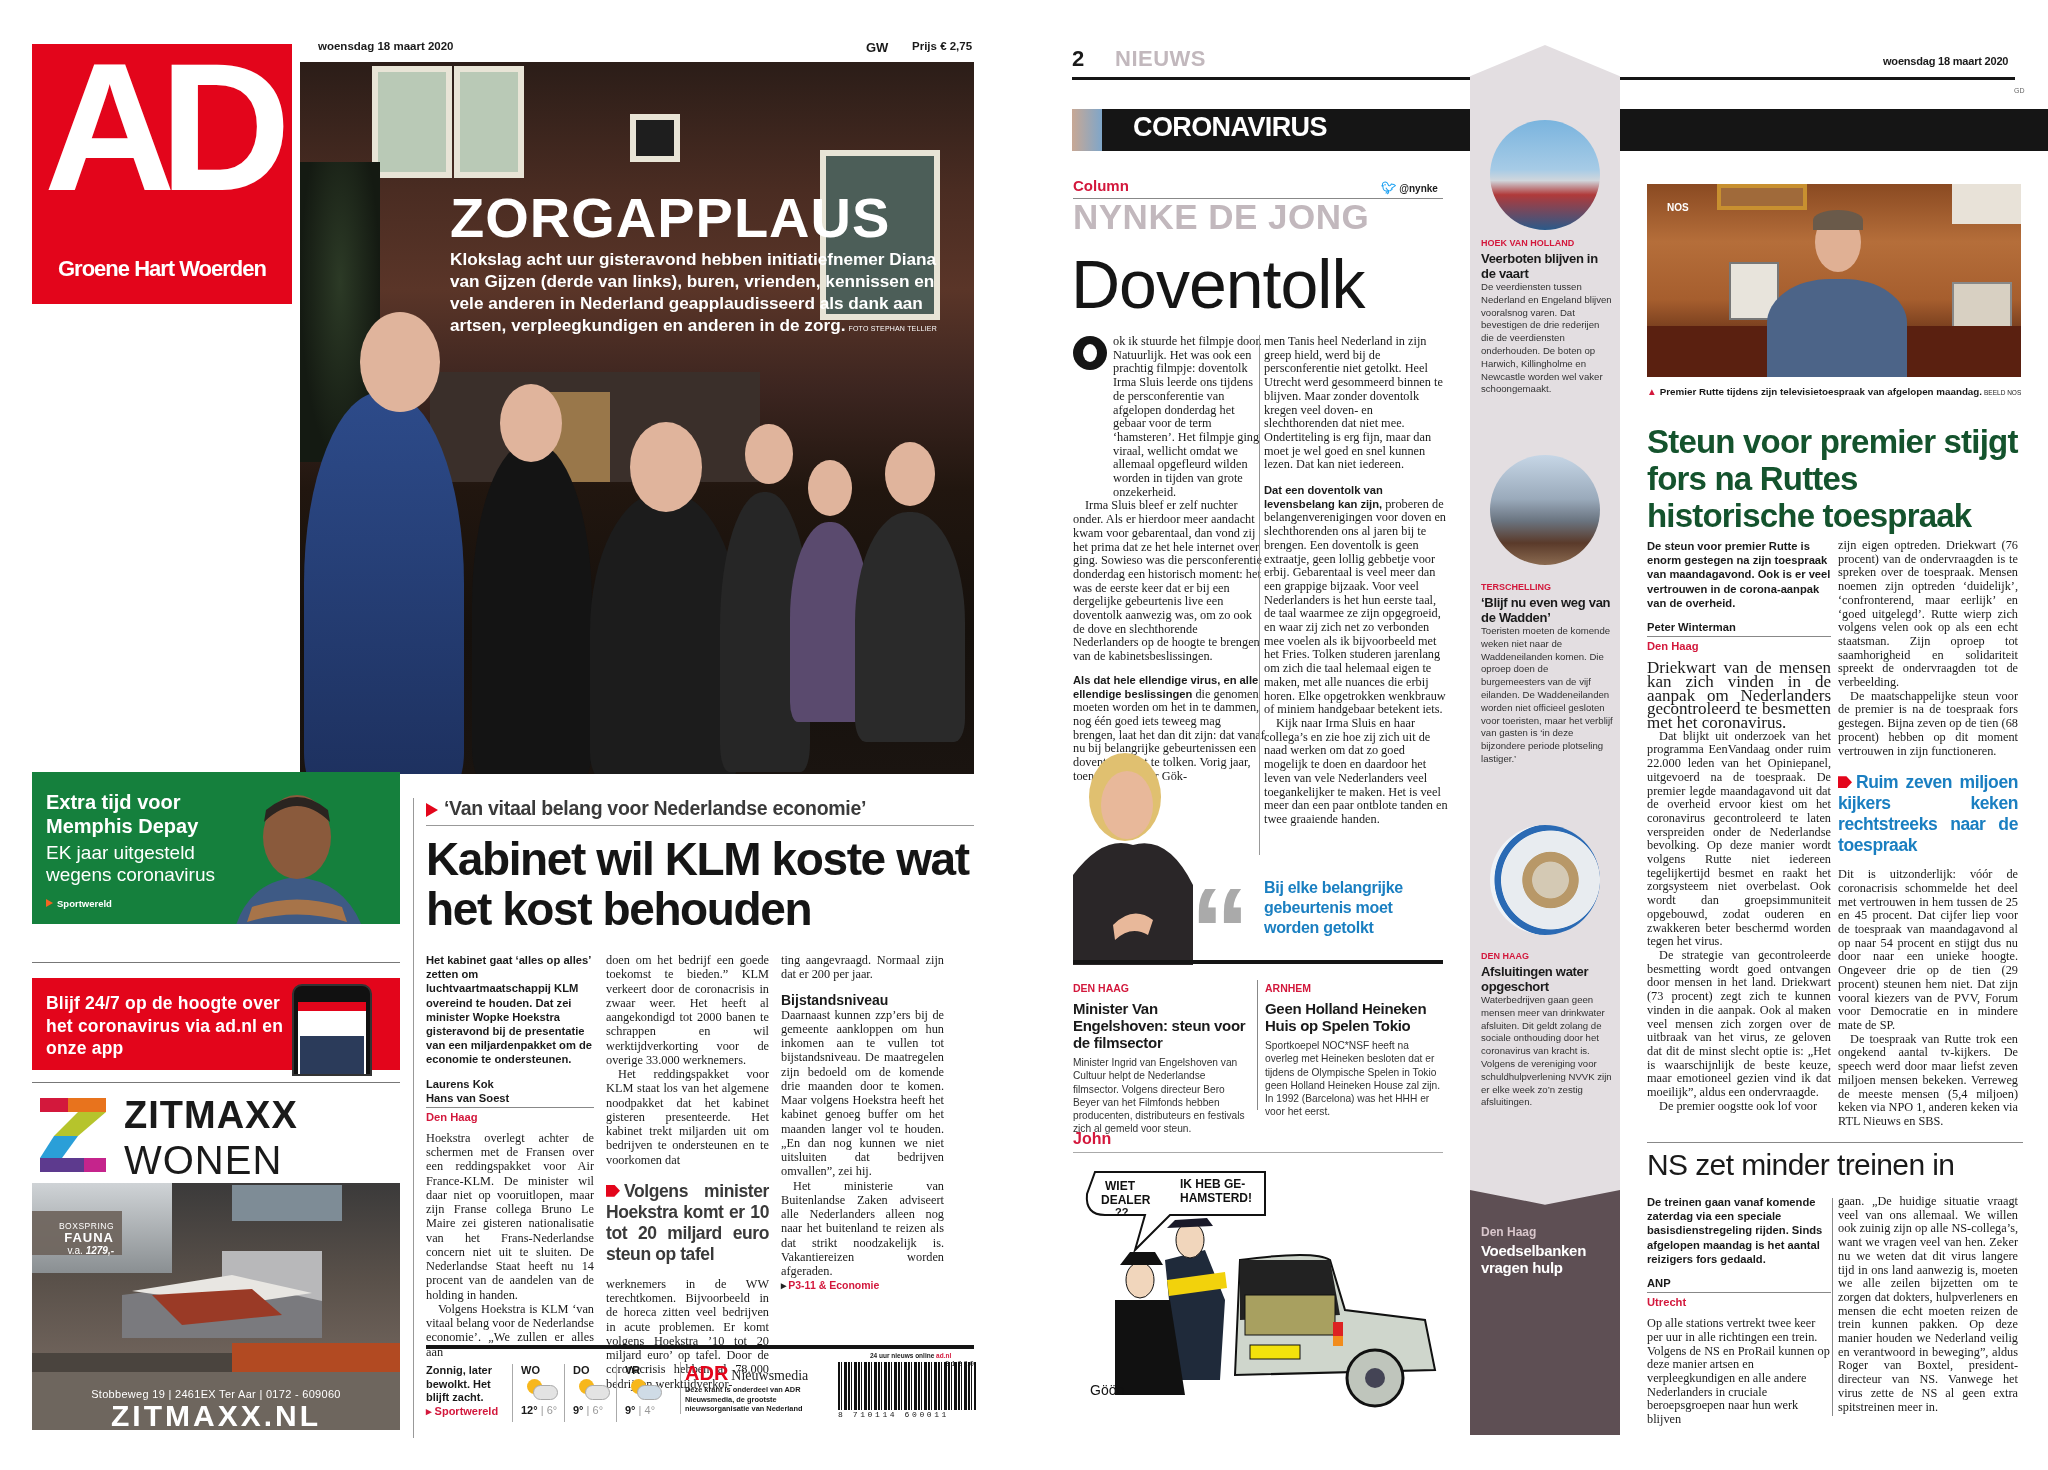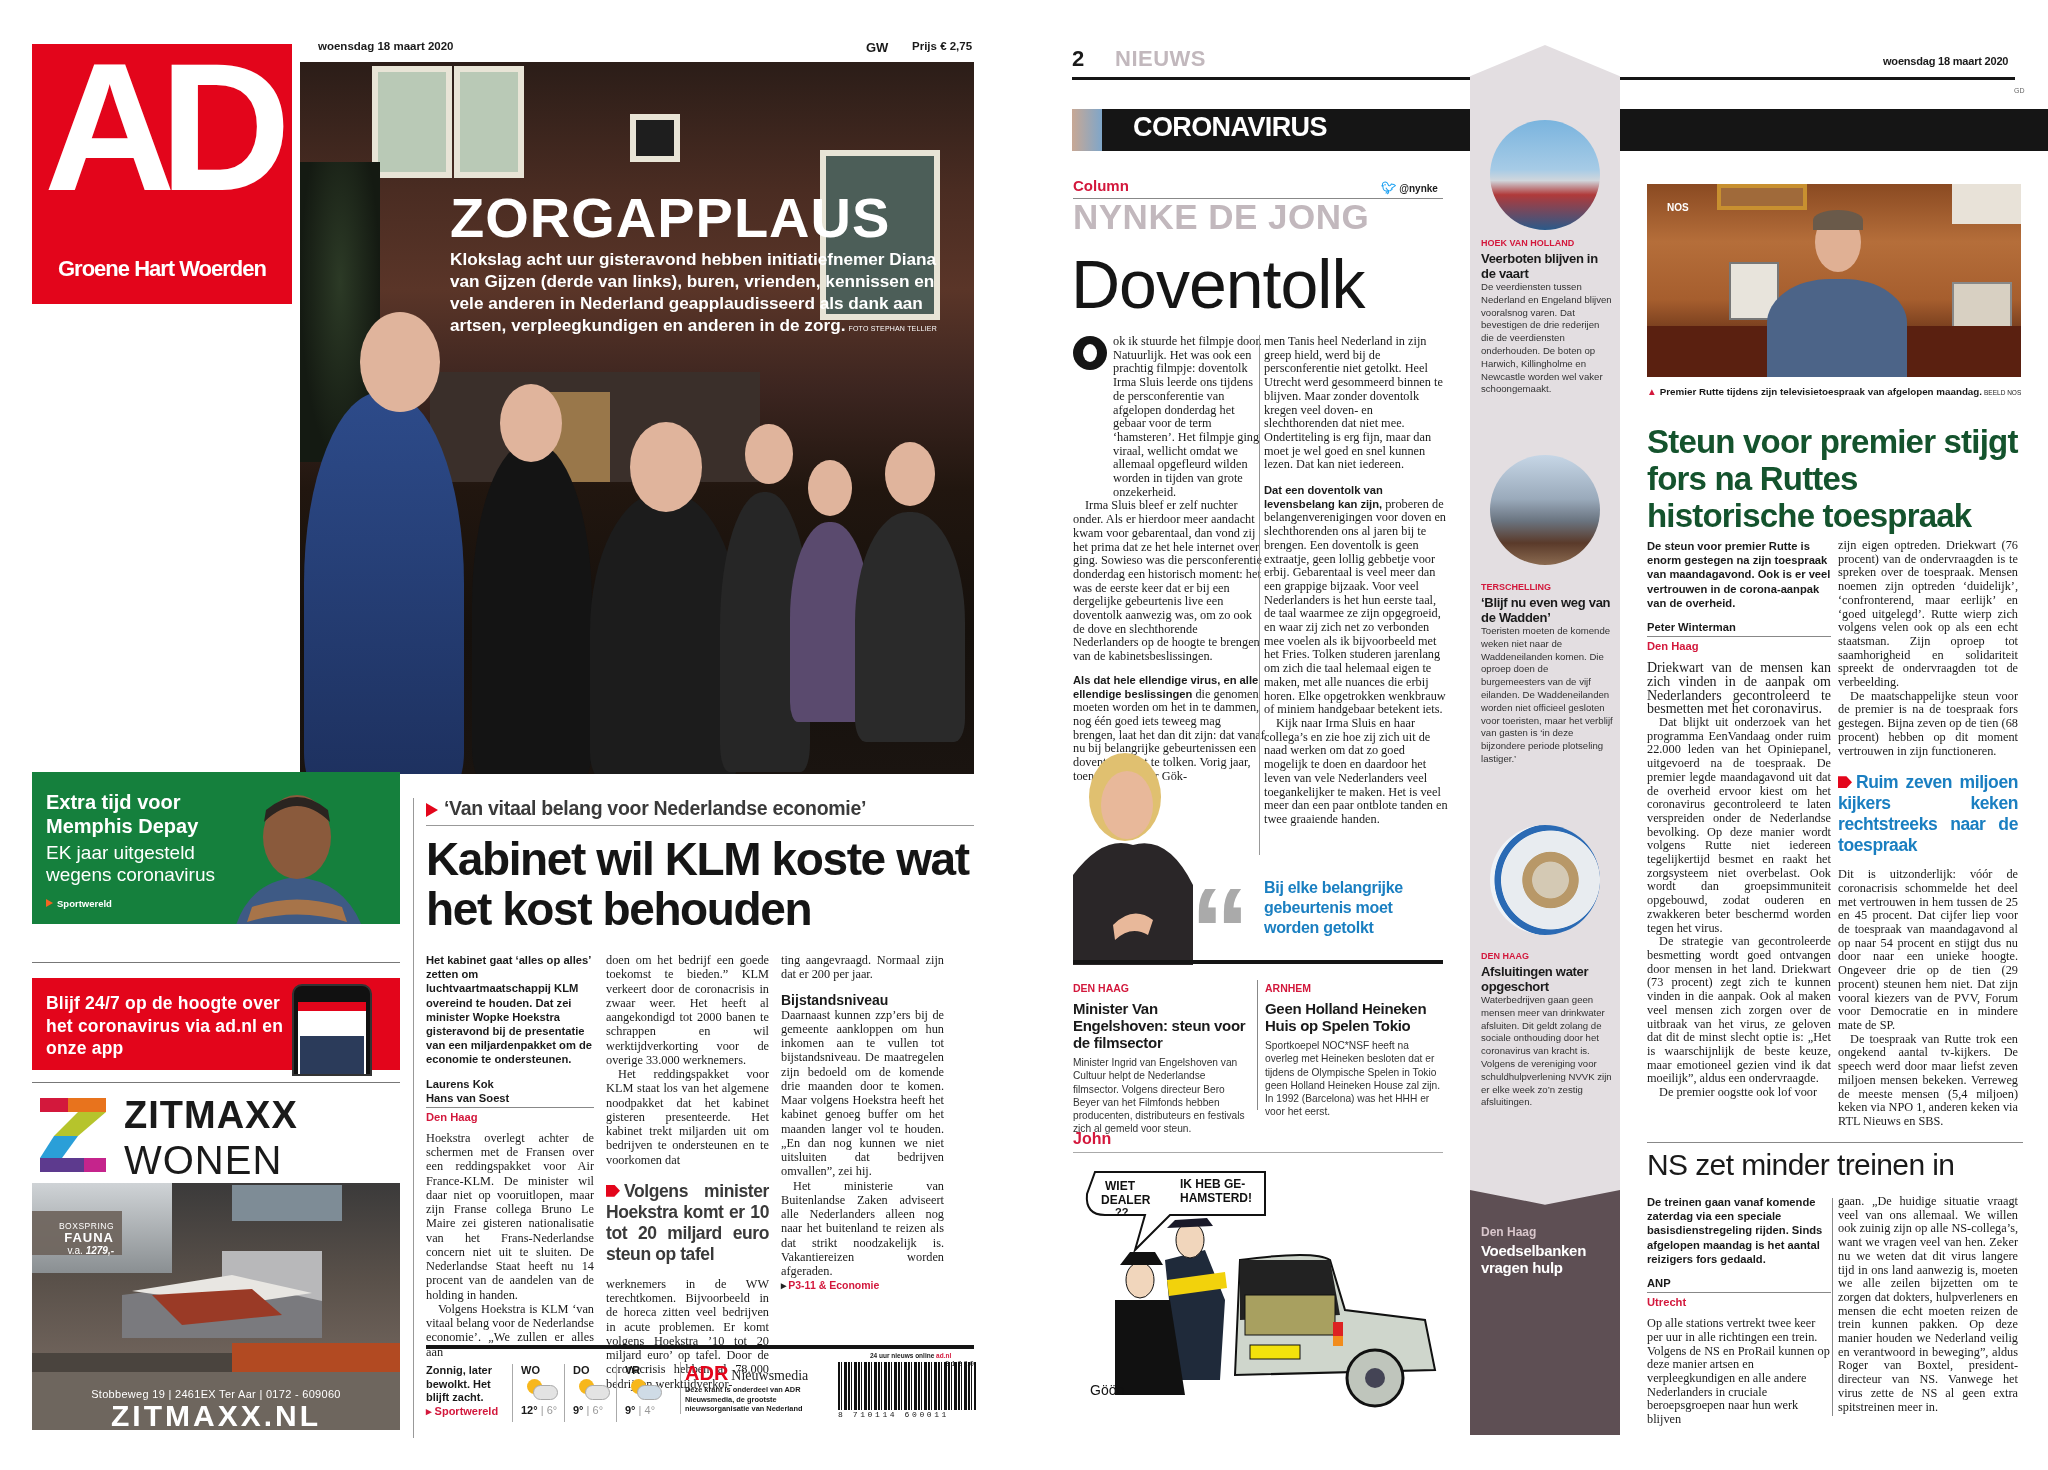--- a/index.html
+++ b/index.html
@@ -427,21 +427,21 @@
     <div class="abs" style="left:120px;top:95px;width:140px;height:98px;background:#4c6488;border-radius:45% 45% 0 0"></div>
     <div class="abs" style="left:168px;top:28px;width:46px;height:60px;background:#e0b094;border-radius:50%"></div>
     <div class="abs" style="left:166px;top:26px;width:50px;height:20px;background:#6a5a4a;border-radius:50% 50% 0 0"></div>
   </div>
   <div id="rutte-caption" class="abs"><span>Premier Rutte tijdens zijn televisietoespraak van afgelopen maandag.</span><span class="credit">BEELD NOS</span></div>
   <div id="rutte-headline" class="abs">Steun voor premier stijgt fors na Ruttes historische toespraak</div>
   <div id="rutteA" class="col">
     <div class="lead">De steun voor premier Rutte is enorm gestegen na zijn toespraak van maandagavond. Ook is er veel vertrouwen in de corona-aanpak van de overheid.</div>
     <div class="byline" style="margin-top:10px">Peter Winterman</div>
     <div class="dateline">Den Haag</div>
-    <div class="serif" style="margin-top:8px;font-size:14px;line-height:13.7px;text-align:justify">Driekwart van de mensen kan zich vinden in de aanpak om Nederlanders gecontroleerd te besmetten met het coronavirus.</div>
+    <div class="serif" style="margin-top:8px;font-size:17px;line-height:13.7px;text-align:justify">Driekwart van de mensen kan zich vinden in de aanpak om Nederlanders gecontroleerd te besmetten met het coronavirus.</div>
     <div class="serif indent" style="font-size:12.3px;line-height:13.7px;text-align:justify">Dat blijkt uit onderzoek van het programma EenVandaag onder ruim 22.000 leden van het Opiniepanel, uitgevoerd na de toespraak. De premier legde maandagavond uit dat de overheid ervoor kiest om het coronavirus gecontroleerd te laten verspreiden onder de Nederlandse bevolking. Op deze manier wordt volgens Rutte niet iedereen tegelijkertijd besmet en raakt het zorgsysteem niet overbelast. Ook wordt dan groepsimmuniteit opgebouwd, zodat ouderen en zwakkeren beter beschermd worden tegen het virus.</div>
     <div class="serif indent" style="font-size:12.3px;line-height:13.7px;text-align:justify">De strategie van gecontroleerde besmetting wordt goed ontvangen door mensen in het land. Driekwart (73 procent) zegt zich te kunnen vinden in die aanpak. Ook al maken veel mensen zich zorgen over de uitbraak van het virus, ze geloven dat dit de minst slecht optie is: „Het is waarschijnlijk de beste keuze, maar emotioneel gezien vind ik dat moeilijk”, aldus een ondervraagde.</div>
     <div class="serif indent" style="font-size:12.3px;line-height:13.7px;text-align:justify">De premier oogstte ook lof voor</div>
   </div>
   <div id="rutteB" class="col serif" style="font-size:12.3px;line-height:13.7px">
     <div>zijn eigen optreden. Driekwart (76 procent) van de ondervraagden is te spreken over de toespraak. Mensen noemen zijn optreden ‘duidelijk’, ‘confronterend, maar eerlijk’ en ‘goed uitgelegd’. Rutte wierp zich volgens velen ook op als een echt staatsman. Zijn oproep tot saamhorigheid en solidariteit spreekt de ondervraagden tot de verbeelding.</div>
     <div class="indent">De maatschappelijke steun voor de premier is na de toespraak fors gestegen. Bijna zeven op de tien (68 procent) hebben op dit moment vertrouwen in zijn functioneren.</div>
     <div class="pull" style="color:#1a7fc1">Ruim zeven miljoen kijkers keken rechtstreeks naar de toespraak</div>
     <div>Dit is uitzonderlijk: vóór de coronacrisis schommelde het deel met vertrouwen in hem tussen de 25 en 45 procent. Dat cijfer liep voor de toespraak van maandagavond al op naar 54 procent en stijgt dus nu door naar een unieke hoogte. Ongeveer drie op de tien (29 procent) steunen hem niet. Dat zijn vooral kiezers van de PVV, Forum voor Democratie en in mindere mate de SP.</div>
     <div class="indent">De toespraak van Rutte trok een ongekend aantal tv-kijkers. De speech werd door maar liefst zeven miljoen mensen bekeken. Verreweg de meeste mensen (5,4 miljoen) keken via NPO 1, anderen keken via RTL Nieuws en SBS.</div>

